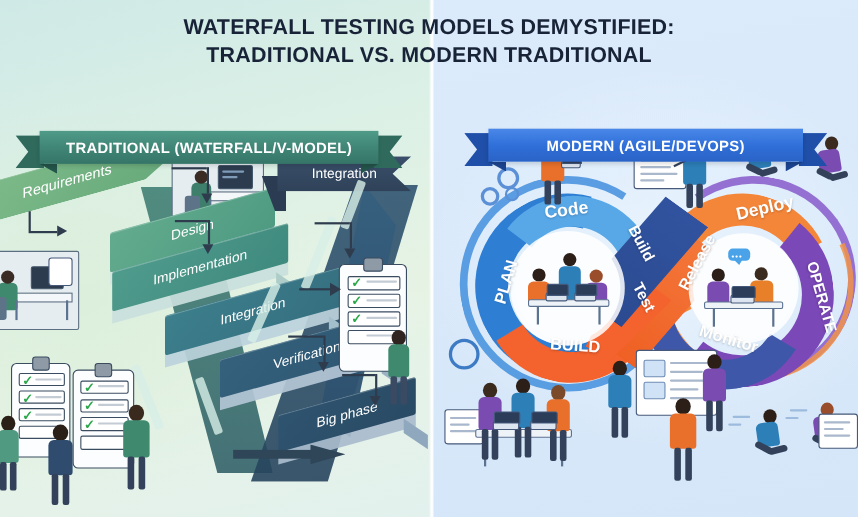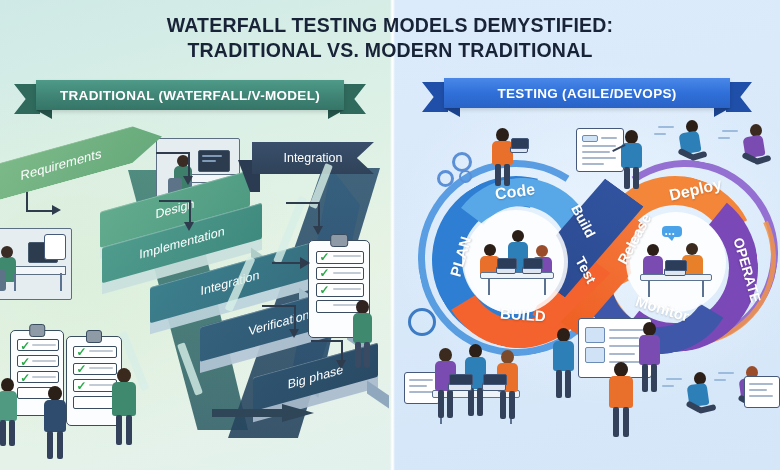--- a/index.html
+++ b/index.html
@@ -30,21 +30,21 @@
 
   
   .title{
     position:absolute;left:0;top:13px;width:780px;text-align:center;
     color:#182338;font-weight:bold;font-size:19.5px;line-height:25px;
     letter-spacing:.2px;z-index:40;
   }
   .title .l2{display:block;}
 
   
-  .ribbon{position:absolute;height:30px;z-index:30;}
+  .ribbon{position:absolute;height:30px;z-index:30;margin-top:39px;}
   .ribbon .band{
     position:absolute;left:22px;top:0;height:30px;
     display:flex;align-items:center;justify-content:center;
     color:#ffffff;font-weight:bold;font-size:13.5px;letter-spacing:.3px;
     box-shadow:0 2px 4px rgba(0,0,0,.14);
     white-space:nowrap;padding:0 14px;
   }
   .ribbon .tail{
     position:absolute;top:4px;width:26px;height:30px;
   }
@@ -540,21 +540,21 @@
     <div class="person-body" style="left:0;top:14px;width:24px;height:34px;background:#3f8a6e;"></div>
     <div style="position:absolute;left:4px;top:47px;width:6px;height:30px;background:#33425a;border-radius:2px;"></div>
     <div style="position:absolute;left:14px;top:47px;width:6px;height:30px;background:#33425a;border-radius:2px;"></div>
   </div>
 
   <div class="ribbon" id="ribbon-modern">
     <div class="tail l"></div>
     <div class="tail r"></div>
     <div class="fold l"></div>
     <div class="fold r"></div>
-    <div class="band">TESTING (AGILE/DEVOPS)</div>
+    <div class="band">MODERN (AGILE/DEVOPS)</div>
   </div>
 
   <div class="ring" id="outer-ring-left"></div>
   <div class="ring" id="outer-ring-right"></div>
   <div class="ring" id="outer-ring-right2"></div>
 
   <div class="ring" id="loop-blue"></div>
   <div class="ring" id="loop-blue-top"></div>
   <div class="ring" id="loop-orange-left"></div>
   <div class="ring" id="loop-orange-right"></div>

